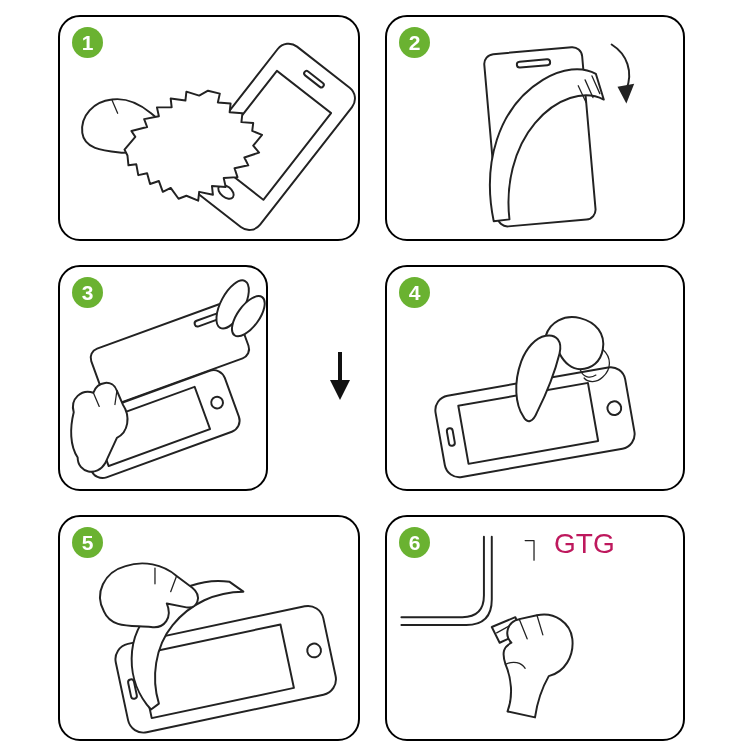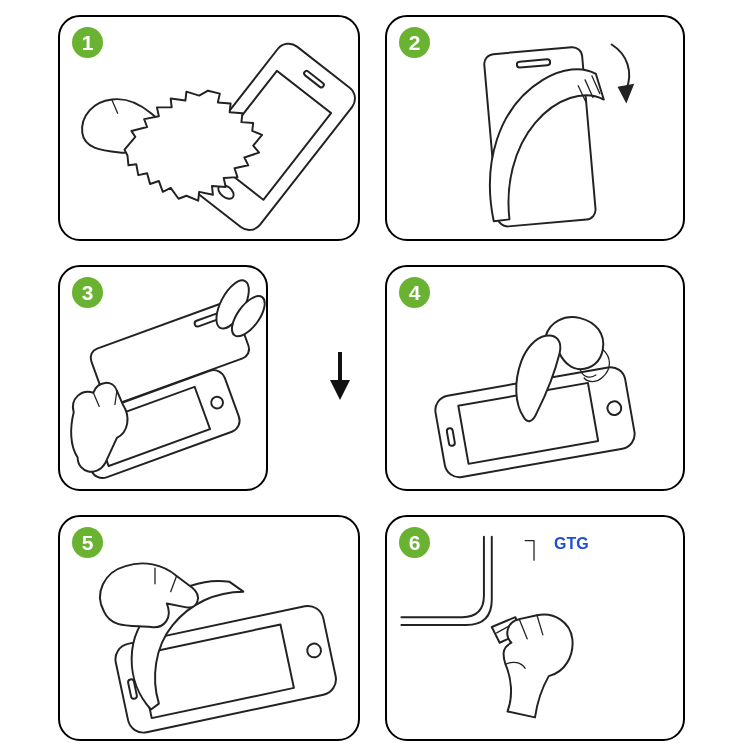--- a/index.html
+++ b/index.html
@@ -30,21 +30,21 @@
   }
   
   .art *{stroke:var(--line);stroke-width:2;fill:none;stroke-linecap:round;stroke-linejoin:round;}
   .art .fw{fill:#fff;}
   .art .fk{fill:var(--line);stroke:none;}
   .art .thin{stroke-width:1.3;}
   .place-arrow{position:absolute;left:326px;top:350px;width:28px;height:52px;}
   .place-arrow *{stroke:#111;}
   .tool-label{
     position:absolute;left:538px;top:531px;z-index:6;
-    color:#1d4ed8;font-weight:bold;font-size:16px;line-height:26px;white-space:nowrap;
+    color:#be185d;font-weight:normal;font-size:28px;line-height:26px;white-space:nowrap;
   }
   .tool-label .l1{margin-left:16px;}
 </style>
 </head>
 <body>
 
 <div class="canvas">
 
   <section class="panel p1">
     <div class="badge">

